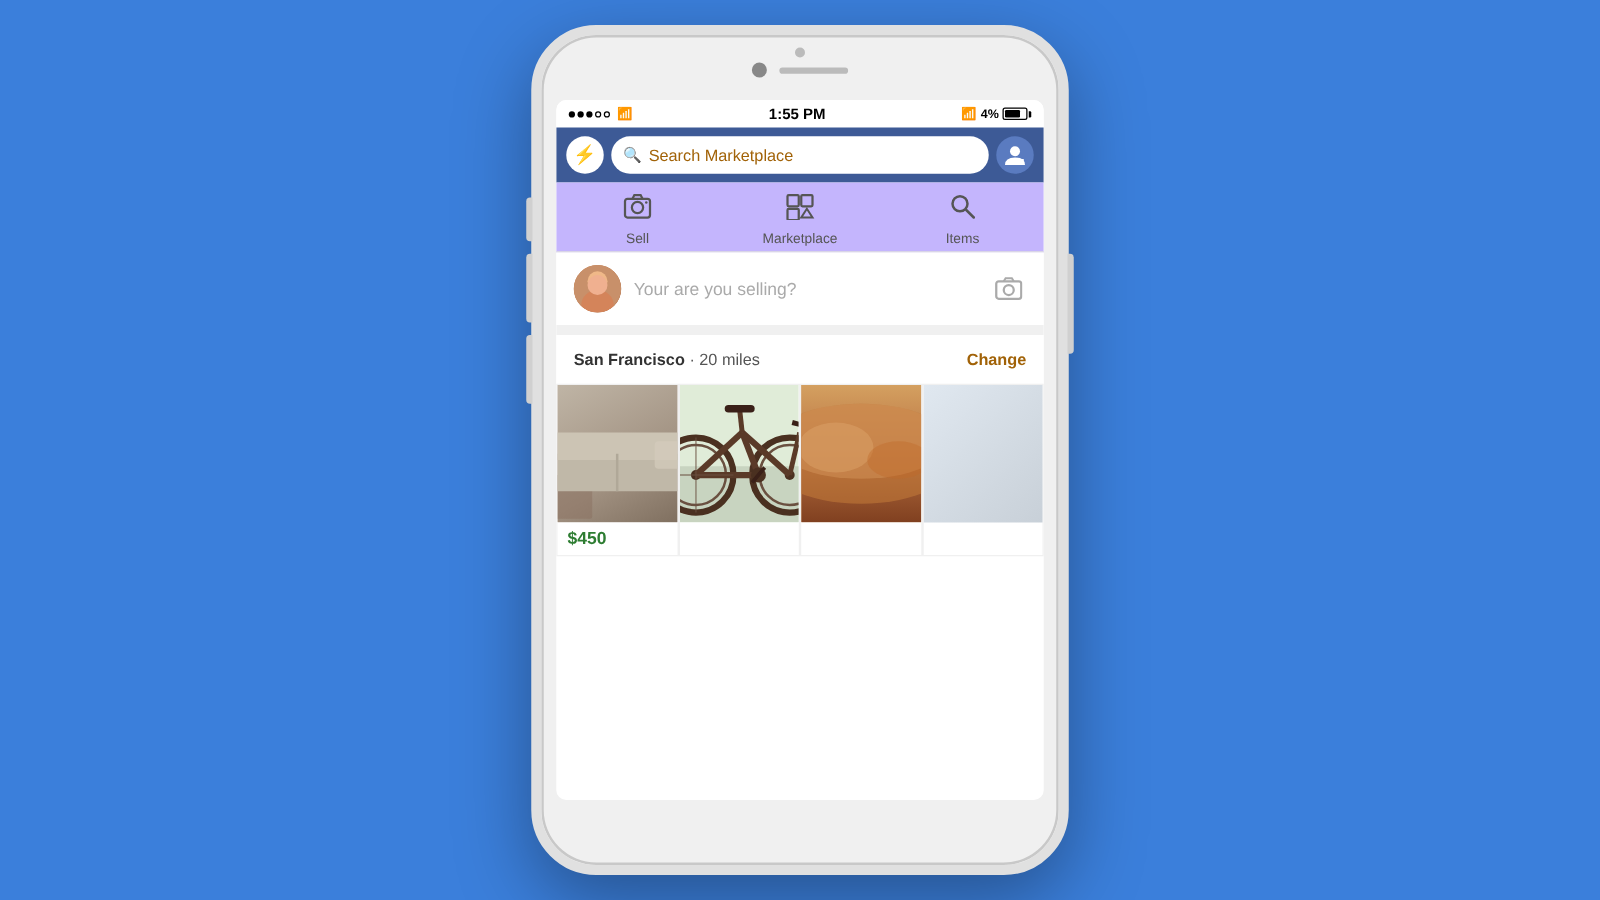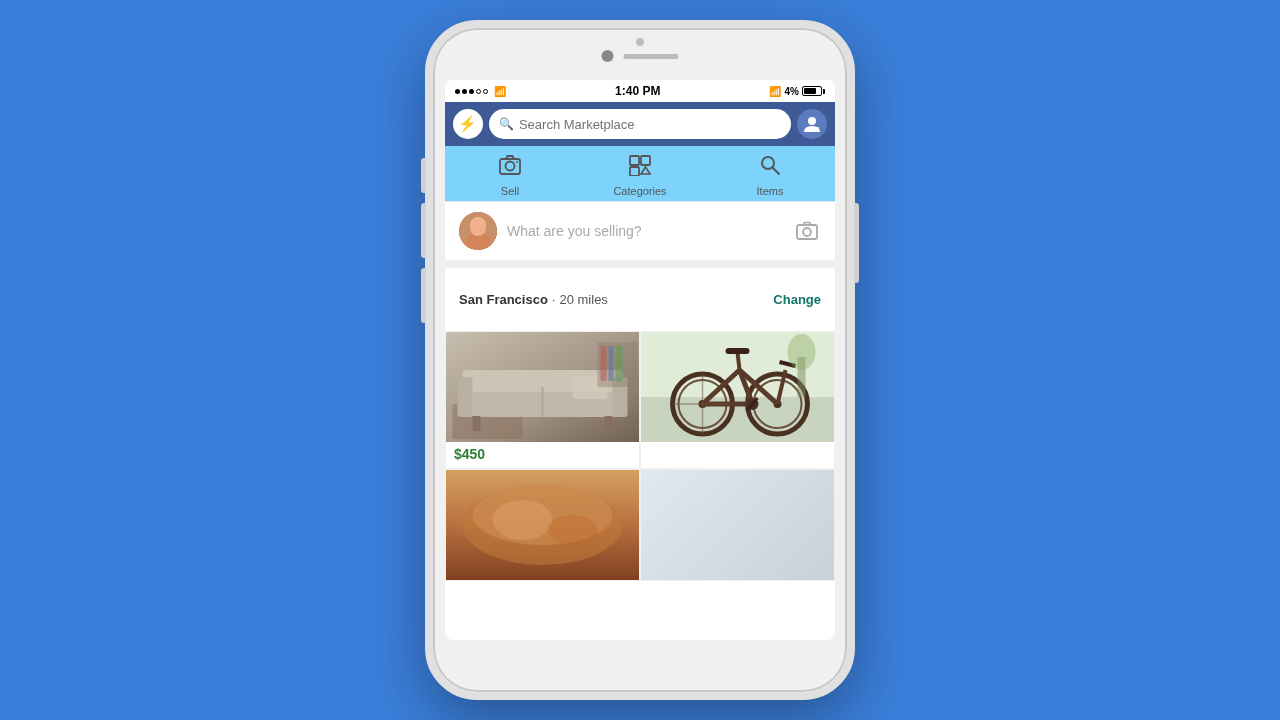--- a/index.html
+++ b/index.html
@@ -233,41 +233,41 @@
       padding: 0 10px;
       gap: 5px;
     }
 
     .search-icon-small {
       color: #888;
       font-size: 12px;
     }
 
     .search-bar-text {
-      color: #737373;
+      color: #a16207;
       font-size: 13px;
     }
 
     .profile-icon {
       width: 30px;
       height: 30px;
       background: #5a7bc0;
       border-radius: 50%;
       display: flex;
       align-items: center;
       justify-content: center;
       color: white;
       font-size: 14px;
       flex-shrink: 0;
     }
 
     
     .tab-bar {
       display: flex;
-      background: #7dd3fc;
+      background: #c4b5fd;
       border-bottom: 1px solid #e0e0e0;
       padding: 8px 0 4px;
     }
 
     .tab-item {
       flex: 1;
       display: flex;
       flex-direction: column;
       align-items: center;
       gap: 3px;
@@ -339,47 +339,47 @@
       display: flex;
       align-items: center;
       justify-content: center;
     }
 
     
     .location-bar {
       display: flex;
       align-items: flex-start;
       justify-content: space-between;
-      padding: 24px 14px;
+      padding: 12px 14px;
       background: #fff;
     }
 
     .location-text {
       font-size: 13px;
       color: #333;
     }
 
     .location-text strong {
       font-weight: 700;
     }
 
     .location-miles {
       color: #555;
     }
 
     .change-link {
       font-size: 13px;
-      color: #0f766e;
+      color: #a16207;
       font-weight: 600;
     }
 
     
     .product-grid {
       display: grid;
-      grid-template-columns: 1fr 1fr;
+      grid-template-columns: 1fr 1fr 1fr 1fr;
       gap: 0;
       background: #f0f0f0;
     }
 
     .product-card {
       background: #fff;
       margin: 1px;
     }
 
     .product-image {
@@ -417,21 +417,21 @@
       <div class="status-left">
         <div class="status-dots">
           <div class="dot"></div>
           <div class="dot"></div>
           <div class="dot"></div>
           <div class="dot empty"></div>
           <div class="dot empty"></div>
         </div>
         <span class="wifi-icon">📶</span>
       </div>
-      <div class="status-center">1:40 PM</div>
+      <div class="status-center">1:55 PM</div>
       <div class="status-right">
         <span>📶</span>
         <span>4%</span>
         <div class="battery-icon">
           <div class="battery-body">
             <div class="battery-fill"></div>
           </div>
           <div class="battery-tip"></div>
         </div>
       </div>
@@ -469,21 +469,21 @@
       </div>
       <div class="tab-item">
         <span class="tab-icon">
           <svg width="24" height="22" viewBox="0 0 24 22">
             <rect x="2" y="2" width="9" height="9" rx="1" fill="none" stroke="#555" stroke-width="1.8"></rect>
             <rect x="13" y="2" width="9" height="9" rx="1" fill="none" stroke="#555" stroke-width="1.8"></rect>
             <rect x="2" y="13" width="9" height="9" rx="1" fill="none" stroke="#555" stroke-width="1.8"></rect>
             <path d="M17.5 13 L13 20 L22 20Z" fill="none" stroke="#555" stroke-width="1.6"></path>
           </svg>
         </span>
-        <span class="tab-label">Categories</span>
+        <span class="tab-label">Marketplace</span>
       </div>
       <div class="tab-item">
         <span class="tab-icon">
           <svg width="24" height="22" viewBox="0 0 24 22">
             <circle cx="10" cy="9" r="6" fill="none" stroke="#555" stroke-width="2"></circle>
             <line x1="15" y1="14" x2="21" y2="20" stroke="#555" stroke-width="2" stroke-linecap="round"></line>
           </svg>
         </span>
         <span class="tab-label">Items</span>
       </div>
@@ -492,21 +492,21 @@
     <div class="sell-box">
       <div class="avatar-circle">
         <div class="avatar-face">
           <svg width="38" height="38" viewBox="0 0 38 38">
             <circle cx="19" cy="19" r="19" fill="#c8906a"></circle>
             <ellipse cx="19" cy="13" rx="8" ry="8" fill="#f0b888"></ellipse>
             <ellipse cx="19" cy="32" rx="13" ry="12" fill="#d4845a"></ellipse>
           </svg>
         </div>
       </div>
-      <span class="sell-input-text">What are you selling?</span>
+      <span class="sell-input-text">Your are you selling?</span>
       <div class="camera-btn">
         <svg width="22" height="20" viewBox="0 0 22 20">
           <rect x="1" y="4" width="20" height="14" rx="2" fill="none" stroke="#aaa" stroke-width="1.8"></rect>
           <circle cx="11" cy="11" r="4" fill="none" stroke="#aaa" stroke-width="1.8"></circle>
           <path d="M7 4 L8.5 1.5 L13.5 1.5 L15 4" fill="none" stroke="#aaa" stroke-width="1.6"></path>
         </svg>
       </div>
     </div>
 
     <div class="location-bar">

